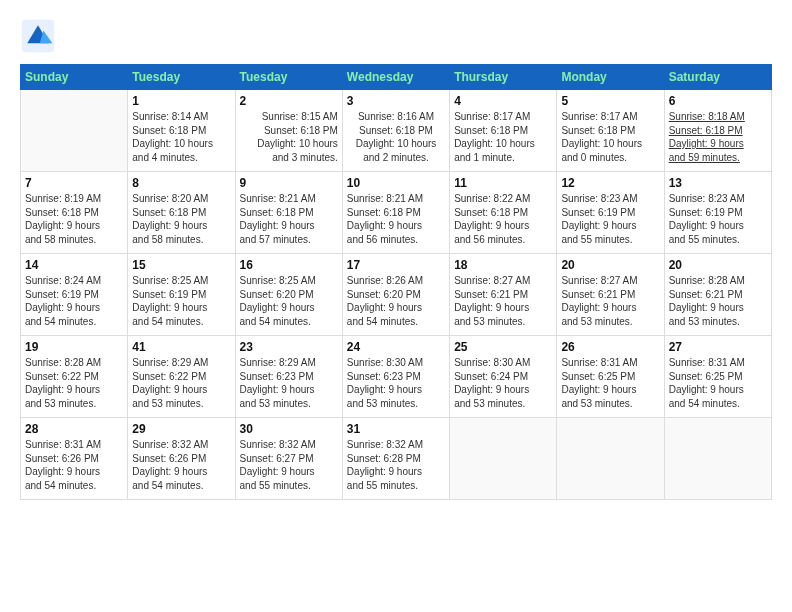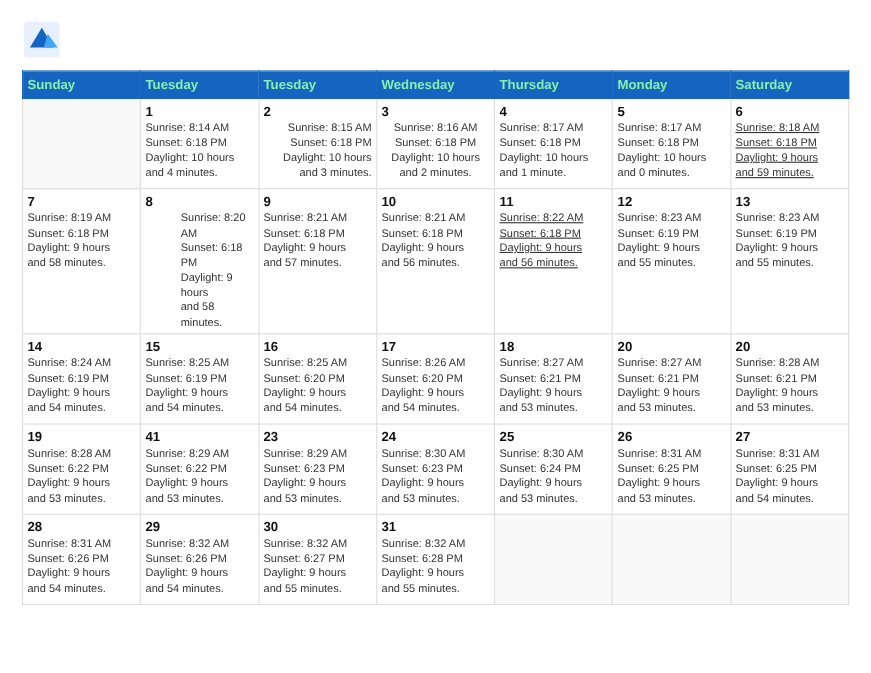--- a/index.html
+++ b/index.html
@@ -180,42 +180,42 @@
         <tr>
           <td>
             <span class="day-number">7</span>
             <div class="day-info" style="white-space: pre-line;">Sunrise: 8:19 AM
 Sunset: 6:18 PM
 Daylight: 9 hours
 and 58 minutes.</div>
           </td>
           <td>
             <span class="day-number">8</span>
-            <div class="day-info" style="white-space: pre-line; margin-left: 32px;">Sunrise: 8:20 AM
+            <div class="day-info" style="white-space: pre-line;">Sunrise: 8:20 AM
 Sunset: 6:18 PM
 Daylight: 9 hours
 and 58 minutes.</div>
           </td>
           <td>
             <span class="day-number">9</span>
             <div class="day-info" style="white-space: pre-line;">Sunrise: 8:21 AM
 Sunset: 6:18 PM
 Daylight: 9 hours
 and 57 minutes.</div>
           </td>
           <td>
             <span class="day-number">10</span>
             <div class="day-info" style="white-space: pre-line;">Sunrise: 8:21 AM
 Sunset: 6:18 PM
 Daylight: 9 hours
 and 56 minutes.</div>
           </td>
           <td>
             <span class="day-number">11</span>
-            <div class="day-info" style="white-space: pre-line; text-decoration: underline;">Sunrise: 8:22 AM
+            <div class="day-info" style="white-space: pre-line;">Sunrise: 8:22 AM
 Sunset: 6:18 PM
 Daylight: 9 hours
 and 56 minutes.</div>
           </td>
           <td>
             <span class="day-number">12</span>
             <div class="day-info" style="white-space: pre-line;">Sunrise: 8:23 AM
 Sunset: 6:19 PM
 Daylight: 9 hours
 and 55 minutes.</div>

